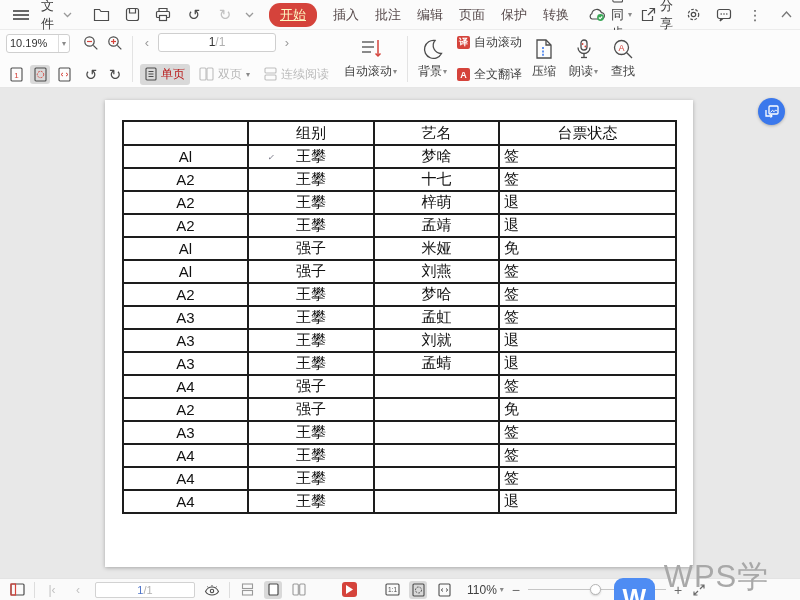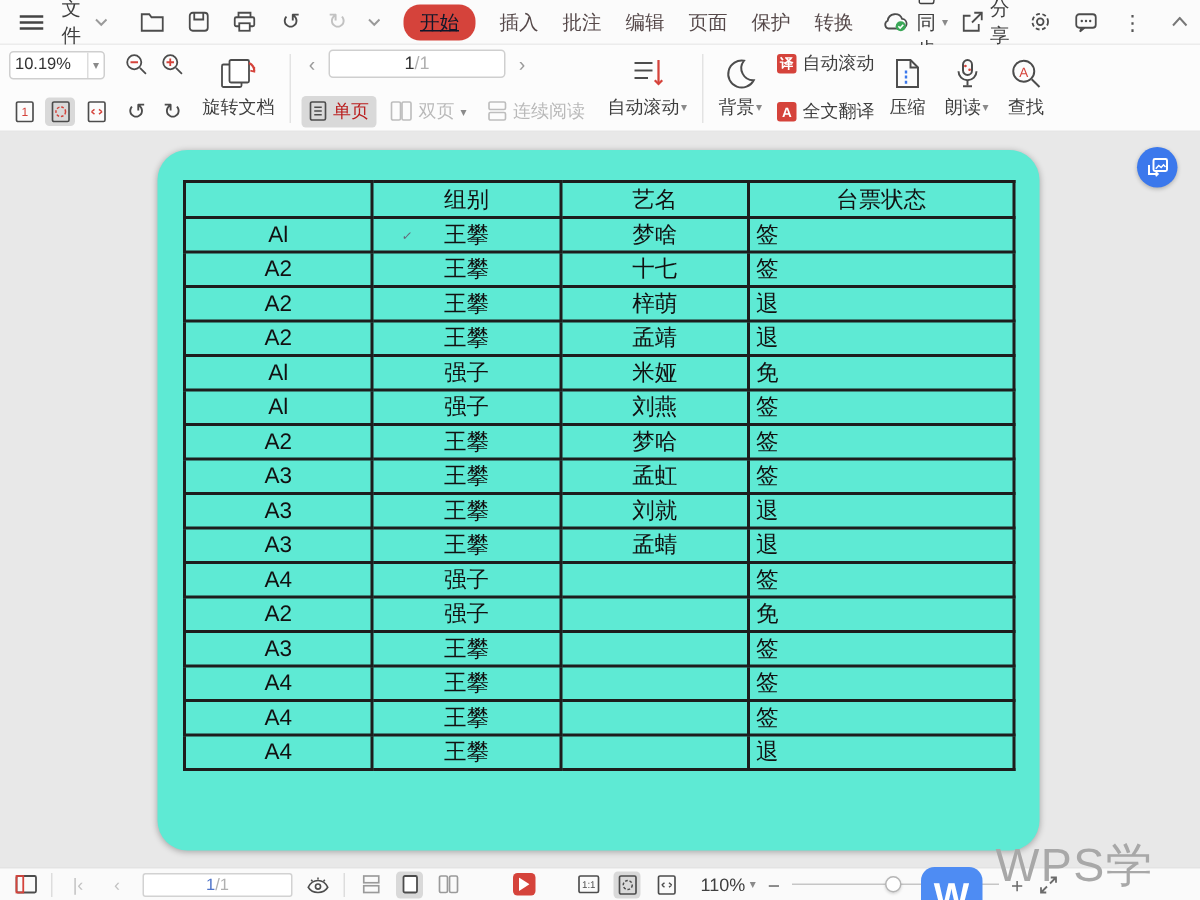--- a/index.html
+++ b/index.html
@@ -10,21 +10,21 @@
   .titlebar { position:absolute; top:0; left:0; width:800px; height:30px;
     background:#fbfbfb; display:flex; align-items:center; padding:0 10px; gap:9px;
     border-bottom:1px solid #ececec; font-size:13px; }
   .titlebar .grow { flex:1; }
   .vdiv { width:1px; height:16px; background:#ddd; }
   .ibtn { display:flex; align-items:center; justify-content:center; cursor:pointer;
     width:22px; height:22px; border-radius:3px; flex:none; }
   .menu-label { color:#3f3f3f; }
   .tabs { display:flex; align-items:center; gap:16px; margin-left:6px; font-size:13px; color:#56494a; }
   .tab { cursor:pointer; white-space:nowrap; }
-  .tab.active { background:#d5433b; color:#0f172a; padding:3px 11px; border-radius:11px;text-decoration:underline; }
+  .tab.active { background:#d5433b; color:#fef9c3; padding:3px 11px; border-radius:11px;text-decoration:underline; }
   .sync { display:flex; align-items:center; gap:4px; color:#3f3f3f; cursor:pointer; }
   .share { display:flex; align-items:center; gap:4px; color:#3f3f3f; cursor:pointer; }
   .kebab { font-size:14px; color:#555; letter-spacing:0; }
 
   
   .toolbar { position:absolute; top:30px; left:0; width:800px; height:58px;
     background:#fcfcfc; border-bottom:1px solid #e6e6e6; display:flex; align-items:center;
     padding:0 6px; gap:7px; }
   .stack { display:flex; flex-direction:column; justify-content:center; gap:12px; }
   .rowline { display:flex; align-items:center; gap:4px; }
@@ -50,22 +50,22 @@
   .modebtn.sel { background:#d9d9d9; }
   .modebtn.disabled { color:#b9b9b9; }
   .minibtn { display:flex; align-items:center; gap:4px; font-size:12px; color:#3f3f3f;
     cursor:pointer; white-space:nowrap; height:20px; }
   .caret { font-size:8px; color:#8a8a8a; }
   .redbox { width:13px; height:13px; background:#d5433b; border-radius:2px; color:#fff;
     font-size:9px; display:flex; align-items:center; justify-content:center; font-weight:bold; }
 
   
   .docarea { position:absolute; top:88px; left:0; width:800px; height:490px; background:#e8e8e8; }
-  .page { position:absolute; left:105px; top:12px; width:588px; height:467px; background:#5eead4;
-    box-shadow:0 1px 4px rgba(0,0,0,.28);border-radius:20px; }
+  .page { position:absolute; left:105px; top:12px; width:588px; height:467px; background:#ffffff;
+    box-shadow:0 1px 4px rgba(0,0,0,.28); }
   table.sheet { border-collapse:collapse; position:absolute; left:17px; top:20px; table-layout:fixed; }
   table.sheet th, table.sheet td { border:2px solid #1d1d1d; font-size:15px; font-weight:400;
     color:#111; text-align:center; padding:0; height:23px; overflow:hidden; white-space:nowrap; position:relative; }
   table.sheet th { height:24px; }
   table.sheet td:nth-child(4), table.sheet th:nth-child(4).left { text-align:left; }
   table.sheet td:nth-child(4) { text-align:left; padding-left:4px; }
   .cursor-mark { position:absolute; left:19px; top:7px; font-size:8px; color:#667; transform:skewX(-12deg); }
   .floatbtn { position:absolute; left:758px; top:10px; width:27px; height:27px; border-radius:50%;
     background:#3b78ec; display:flex; align-items:center; justify-content:center; cursor:pointer;
     box-shadow:0 1px 3px rgba(0,0,0,.25); }
@@ -278,31 +278,20 @@
     <div class="rowline">
       <span class="mini">
           <span class="glyph">↺</span>
         </span>
       <span class="mini">
           <span class="glyph">↻</span>
         </span>
     </div>
   </div>
 
-  <div class="bigbtn">
-    <span>
-      <svg width="26" height="22" viewBox="0 0 26 22">
-          <rect x="2" y="5" width="13" height="15" rx="1" fill="#fff" stroke="#4c4c4c" stroke-width="1.2"></rect>
-          <rect x="7" y="2" width="13" height="15" rx="1" fill="#fff" stroke="#4c4c4c" stroke-width="1.2"></rect>
-          <path d="M20 4a6 6 0 0 1 3.5 5.5" fill="none" stroke="#d5433b" stroke-width="1.4"></path>
-          <path d="M23.5 6.7v3l-2.6-.6" fill="none" stroke="#d5433b" stroke-width="1.2"></path>
-        </svg>
-    </span>
-    <span class="lbl">旋转文档</span>
-  </div>
 
   <div class="tall-div"></div>
 
   <div class="stack">
     <div class="rowline">
       <span class="navarrow">‹</span>
       <span class="pagenav-box">
         <span class="cur">1</span>
         <span class="tot">/1</span>
       </span>

